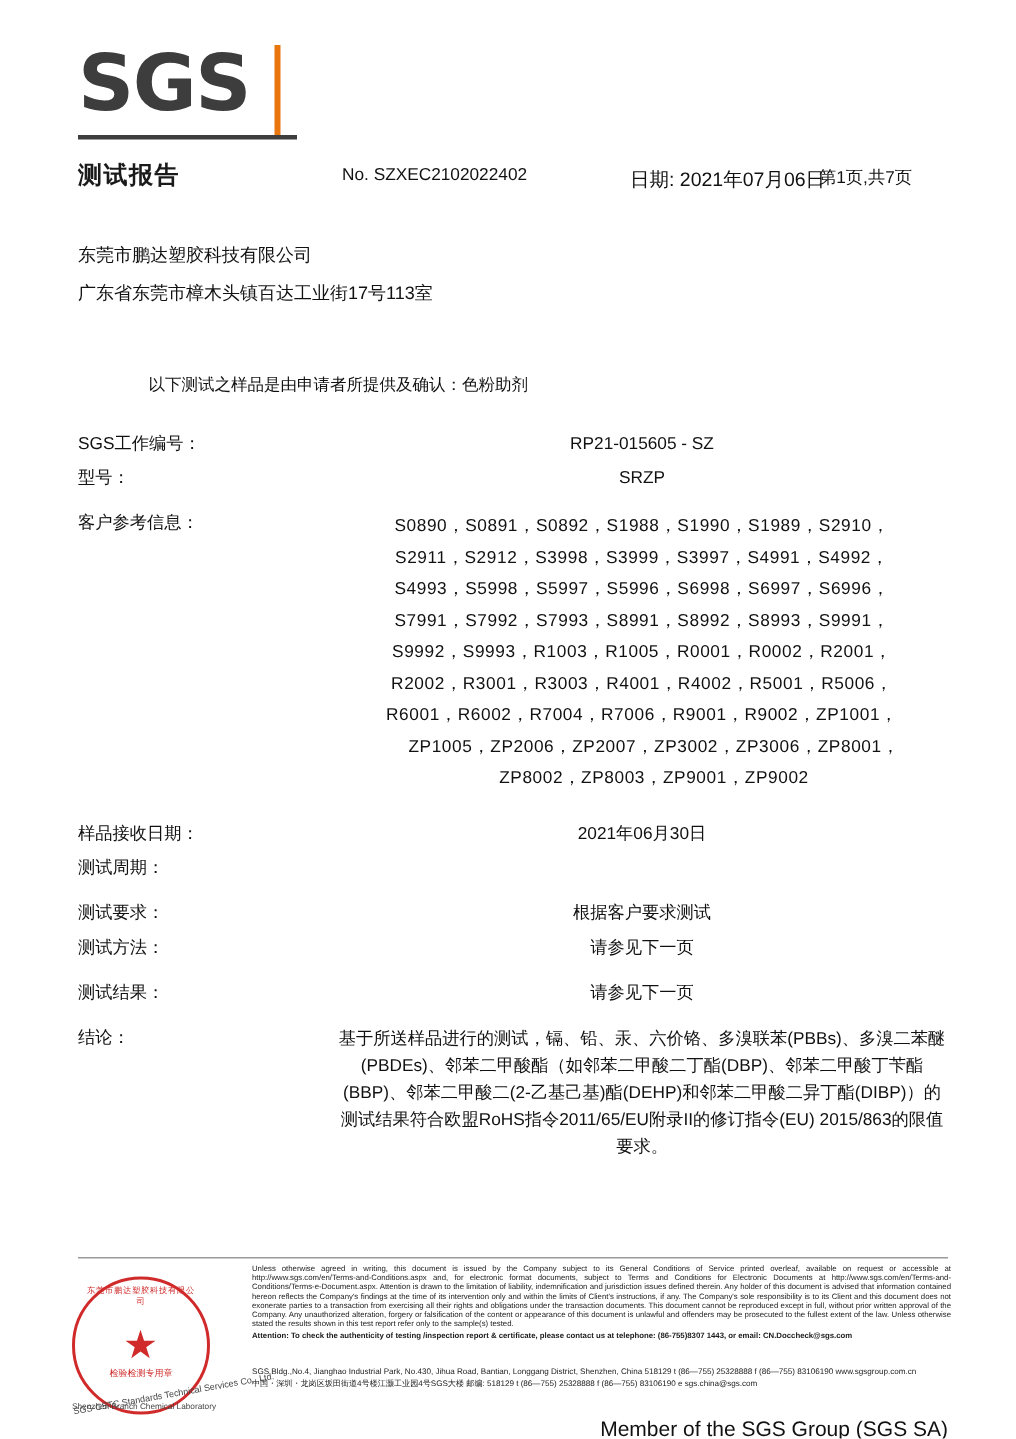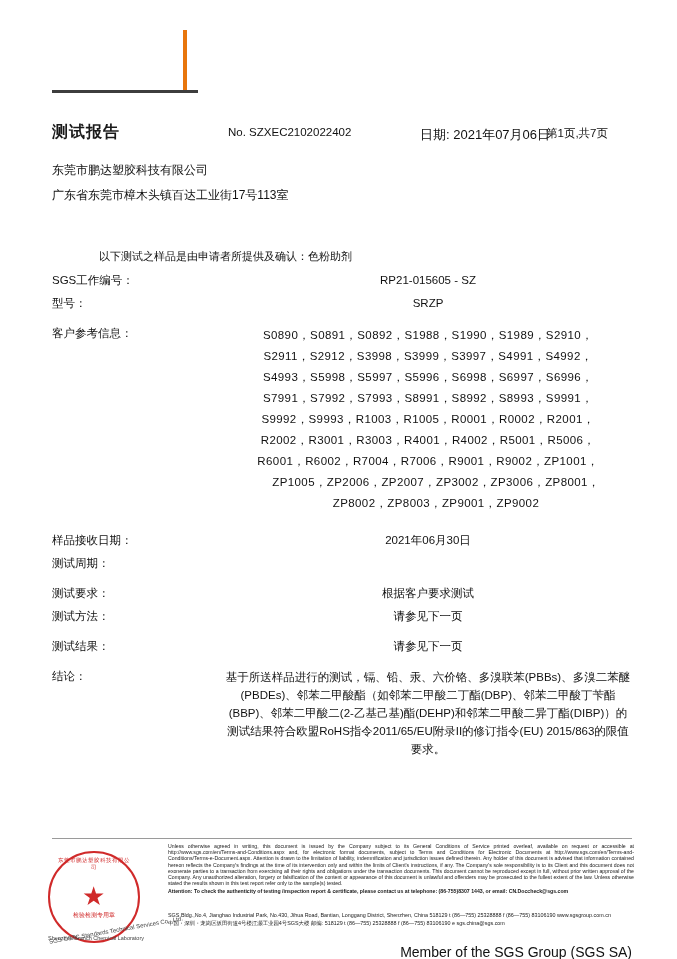--- a/index.html
+++ b/index.html
@@ -53,21 +53,21 @@
     top: 62px;
     width: 146px;
     height: 3px;
     background: #3d3d3d;
   }
 
   
   .title-row {
     position: absolute;
     left: 52px;
-    top: 122px;
+    top: 107px;
     width: 580px;
     height: 22px;
   }
   .doc-title {
     position: absolute;
     left: 0;
     top: 0;
     font-size: 16px;
     font-weight: bold;
     color: #1a1a1a;
@@ -117,21 +117,21 @@
     top: 249px;
     font-size: 11px;
     color: #111;
     margin-left: 47px;
   }
 
   
   .fields {
     position: absolute;
     left: 52px;
-    top: 272px;
+    top: 288px;
     width: 580px;
   }
   .field-row {
     position: relative;
     display: flex;
     margin-bottom: 6px;
   }
   .field-label {
     width: 172px;
     flex: 0 0 172px;
@@ -275,20 +275,21 @@
     font-size: 14px;
     color: #111;
   }
 </style>
 </head>
 <body>
 
 <div class="page">
 
   <div class="logo-block">
+    <div class="logo-text">SGS</div>
     <div class="logo-bar"></div>
     <div class="logo-underline"></div>
   </div>
 
   <div class="title-row">
     <div class="doc-title">测试报告</div>
     <div class="report-no">No. SZXEC2102022402</div>
     <div class="report-date">日期: 2021年07月06日</div>
     <div class="report-page">第1页,共7页</div>
   </div>

